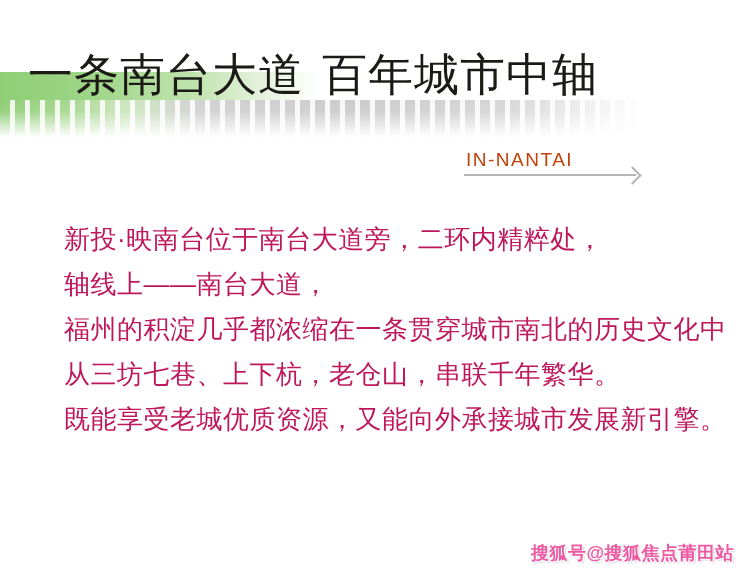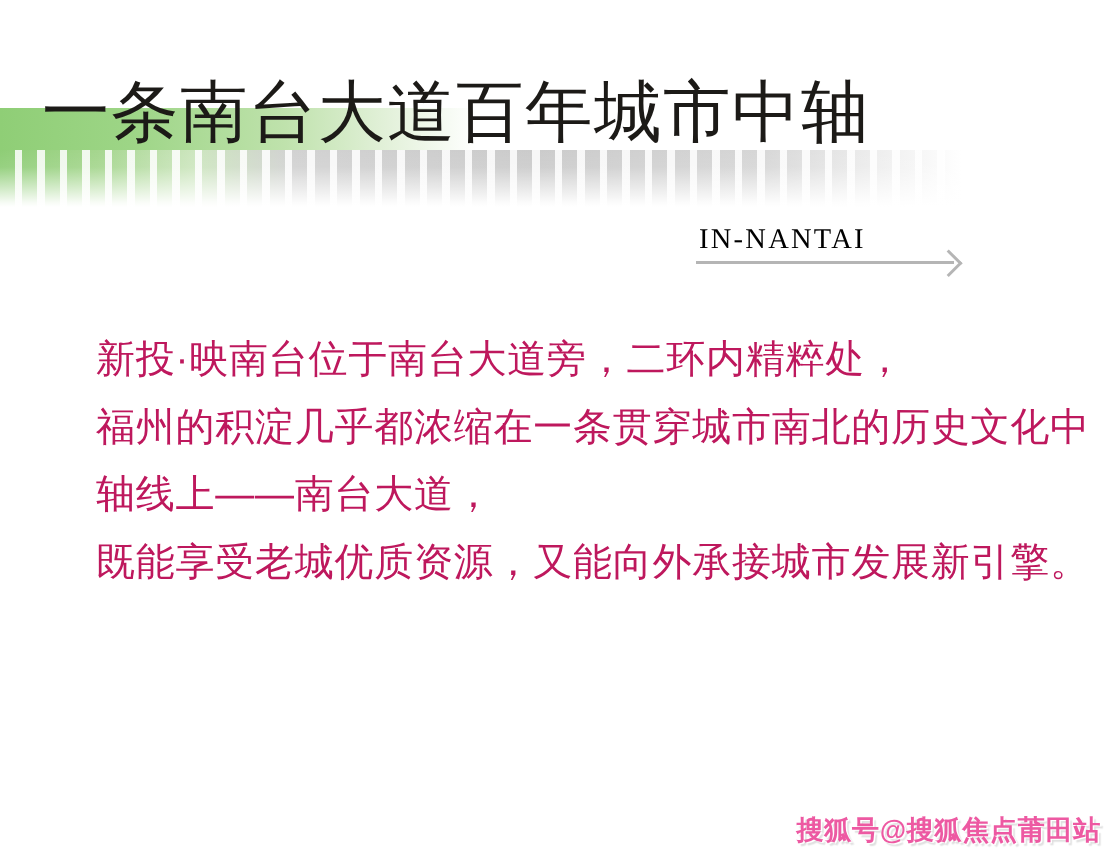--- a/index.html
+++ b/index.html
@@ -65,31 +65,31 @@
     top: 48px;
     margin: 0;
     z-index: 2;
     font-size: 45px;
     line-height: 54px;
     color: #1c1a17;
     letter-spacing: 1px;
     white-space: nowrap;
   }
   .headline .part1 { font-weight: 400; }
-  .headline .part2 { font-weight: 500; margin-left: 0; }
+  .headline .part2 { font-weight: 500; margin-left: 18px; }
 
   
   .tagline {
     position: absolute;
     left: 466px;
     top: 149px;
-    font-family: Liberation Serif, serif;
+    font-family: Liberation Sans, sans-serif;
     font-size: 19px;
     letter-spacing: 1.5px;
-    color: #000000;
+    color: #c2410c;
     z-index: 2;
   }
   .arrow-line {
     position: absolute;
     left: 464px;
     top: 174px;
     width: 172px;
     height: 2px;
     background: #b5b5b5;
     z-index: 2;
@@ -144,20 +144,21 @@
 
   <h1 class="headline">
     <span class="part1">一条南台大道</span><span class="part2">百年城市中轴</span>
   </h1>
 
   <div class="tagline">IN-NANTAI</div>
   <div class="arrow-line"></div>
 
   <div class="article">
     <div class="line">新投·映南台位于南台大道旁，二环内精粹处，</div>
+    <div class="line">轴线上——南台大道，</div>
     <div class="line">福州的积淀几乎都浓缩在一条贯穿城市南北的历史文化中</div>
-    <div class="line">轴线上——南台大道，</div>
+    <div class="line">从三坊七巷、上下杭，老仓山，串联千年繁华。</div>
     <div class="line">既能享受老城优质资源，又能向外承接城市发展新引擎。</div>
   </div>
 
   <div class="watermark">搜狐号@搜狐焦点莆田站</div>
 
 </div>
 
 </body></html>

